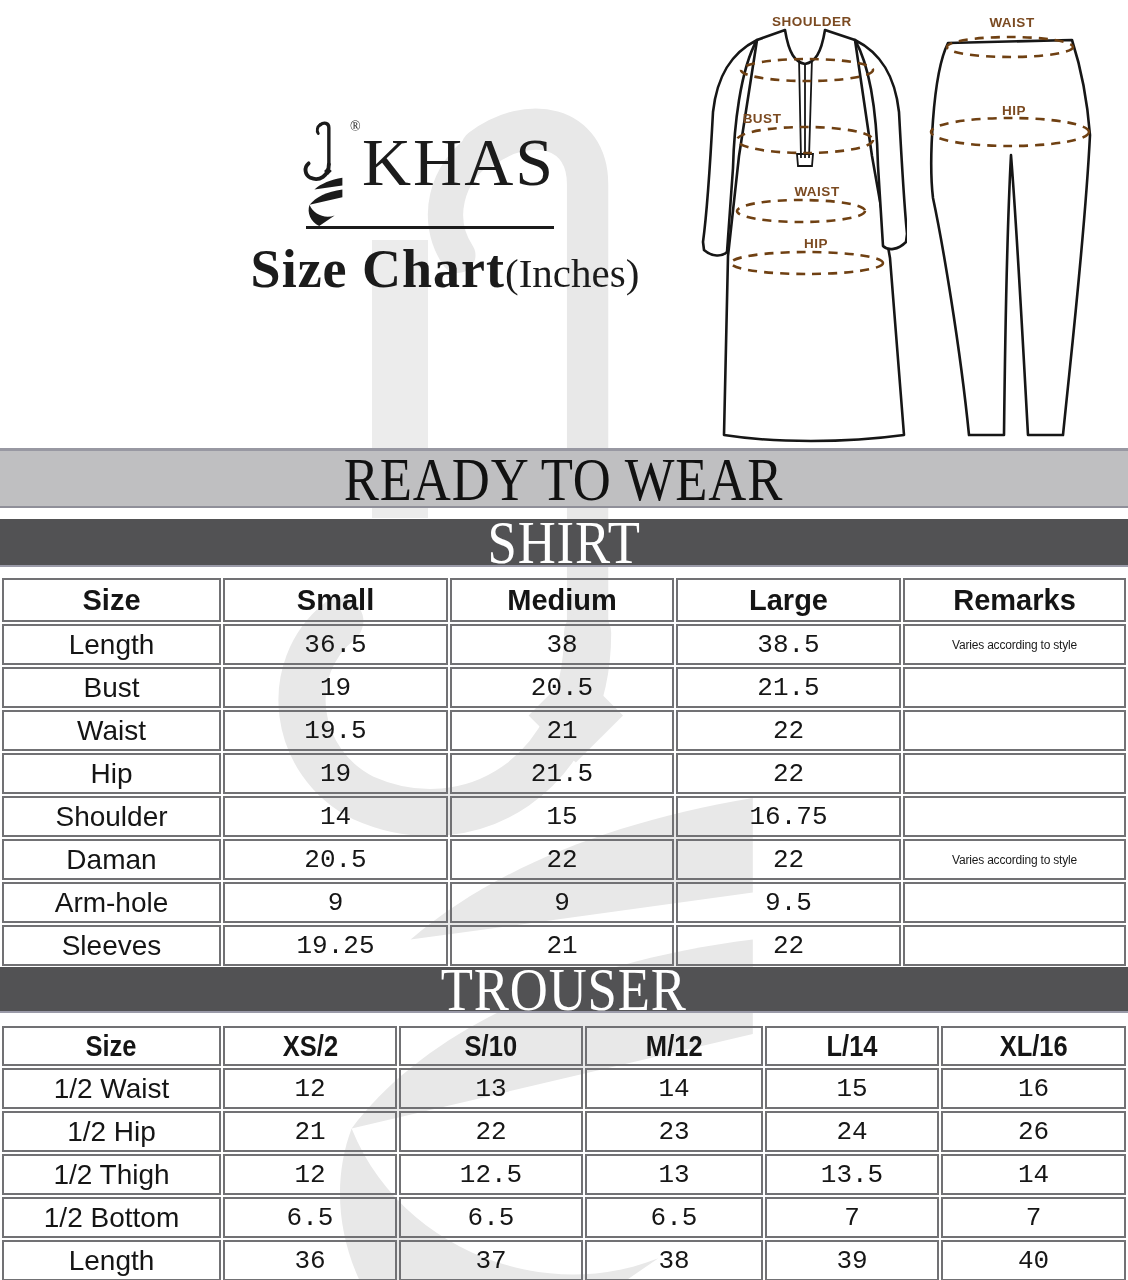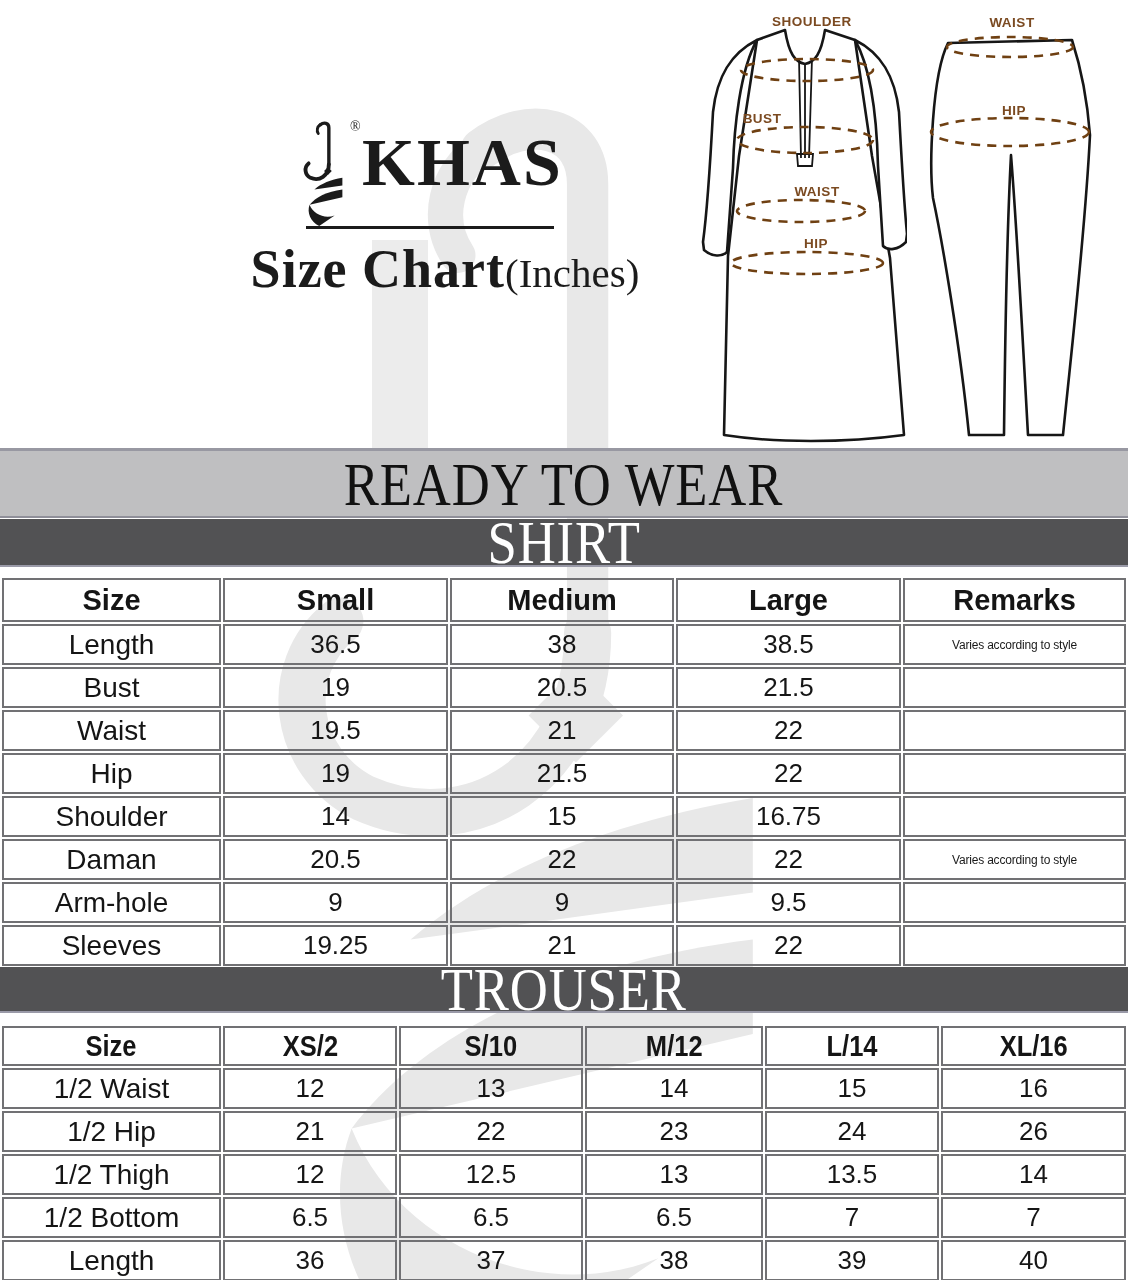--- a/index.html
+++ b/index.html
@@ -8,41 +8,41 @@
     background:#ffffff;font-family:"Liberation Sans",sans-serif;color:#141414;
   }
   
   .watermark{position:absolute;left:0;top:0;width:1128px;height:1280px;z-index:0;}
   .wm{color:#e8e8e8;}
   
   .logo-mark{position:absolute;left:298px;top:118px;width:54px;height:112px;z-index:2;color:#1b1b1b;}
   .reg{position:absolute;left:350px;top:119px;font-size:14px;z-index:2;color:#1b1b1b;font-family:"Liberation Serif",serif;}
   .brand-name{
     position:absolute;left:362px;top:128px;margin:0;z-index:2;
-    font-family:"Liberation Serif",serif;font-weight:bold;font-size:68px;line-height:1;
+    font-family:"Liberation Serif",serif;font-weight:normal;font-size:68px;line-height:1;
     letter-spacing:2px;color:#1b1b1b;
   }
   .logo-divider{position:absolute;left:306px;top:226px;width:248px;height:3px;background:#1b1b1b;z-index:2;}
   .page-subtitle{
     position:absolute;left:235px;top:238px;width:420px;z-index:2;
     display:flex;justify-content:center;align-items:baseline;white-space:nowrap;
   }
   .subtitle-main{font-family:"Liberation Serif",serif;font-weight:bold;font-size:54px;letter-spacing:1px;color:#1b1b1b;}
   .subtitle-unit{font-family:"Liberation Serif",serif;font-weight:normal;font-size:41px;color:#1b1b1b;}
   
   .shirt-illo{position:absolute;left:695px;top:8px;width:212px;height:437px;z-index:2;}
   .trouser-illo{position:absolute;left:922px;top:15px;width:172px;height:428px;z-index:2;}
   .garment{fill:#ffffff;stroke:#161616;stroke-width:2.6;stroke-linejoin:round;}
   .garment-line{fill:none;stroke:#161616;stroke-width:1.8;}
   .dash{fill:none;stroke:#6f4012;stroke-width:2.6;stroke-dasharray:9 7;}
   .measure-label{fill:#7b4a21;font-family:"Liberation Sans",sans-serif;font-weight:bold;font-size:13.5px;letter-spacing:0.5px;text-anchor:middle;}
   
   .banner{position:absolute;left:0;width:1128px;display:flex;align-items:center;justify-content:center;z-index:2;box-sizing:border-box;}
   .banner-light{
-    top:448px;height:70px;background:#bfbfc1;
+    top:448px;height:60px;background:#bfbfc1;
     border-top:3px solid #9898a2;border-bottom:2px solid #8f8f99;
   }
   .banner-light .banner-text{color:#111111;}
   .banner-dark{background:#525254;border-bottom:2px solid #9a9aa8;}
   .banner-shirt{top:519px;height:48px;}
   .banner-trouser{top:967px;height:46px;}
   .banner-dark .banner-text{color:#ffffff;}
   .banner-text{
     font-family:"Liberation Serif",serif;font-size:62px;line-height:1;letter-spacing:1px;
     transform:scaleX(0.85);transform-origin:center;white-space:nowrap;
@@ -54,21 +54,21 @@
   th,td{
     border:2px solid #717174;background:transparent;text-align:center;vertical-align:middle;
     padding:0;overflow:hidden;
   }
   .shirt-table th{height:40px;}
   .shirt-table td{height:37px;}
   .trouser-table th{height:36px;}
   .trouser-table td{height:37px;}
   th{font-family:"Liberation Sans",sans-serif;font-weight:bold;font-size:29px;color:#151515;}
   .label-cell{font-family:"Liberation Sans",sans-serif;font-weight:normal;font-size:28px;color:#151515;}
-  .value-cell{font-family:Liberation Sans, sans-serif;font-weight:normal;font-size:26px;color:#161616;}
+  .value-cell{font-family:Liberation Mono, monospace;font-weight:normal;font-size:26px;color:#161616;}
   .remark-cell{font-family:"Liberation Sans",sans-serif;font-size:12px;color:#1a1a1a;letter-spacing:-0.2px;}
   .cond{display:inline-block;transform:scaleX(0.88);transform-origin:center;}
 </style>
 </head>
 <body>
 
 <div class="page">
 
   <svg class="watermark" viewBox="0 0 1128 1280" aria-hidden="true">
     <defs>

